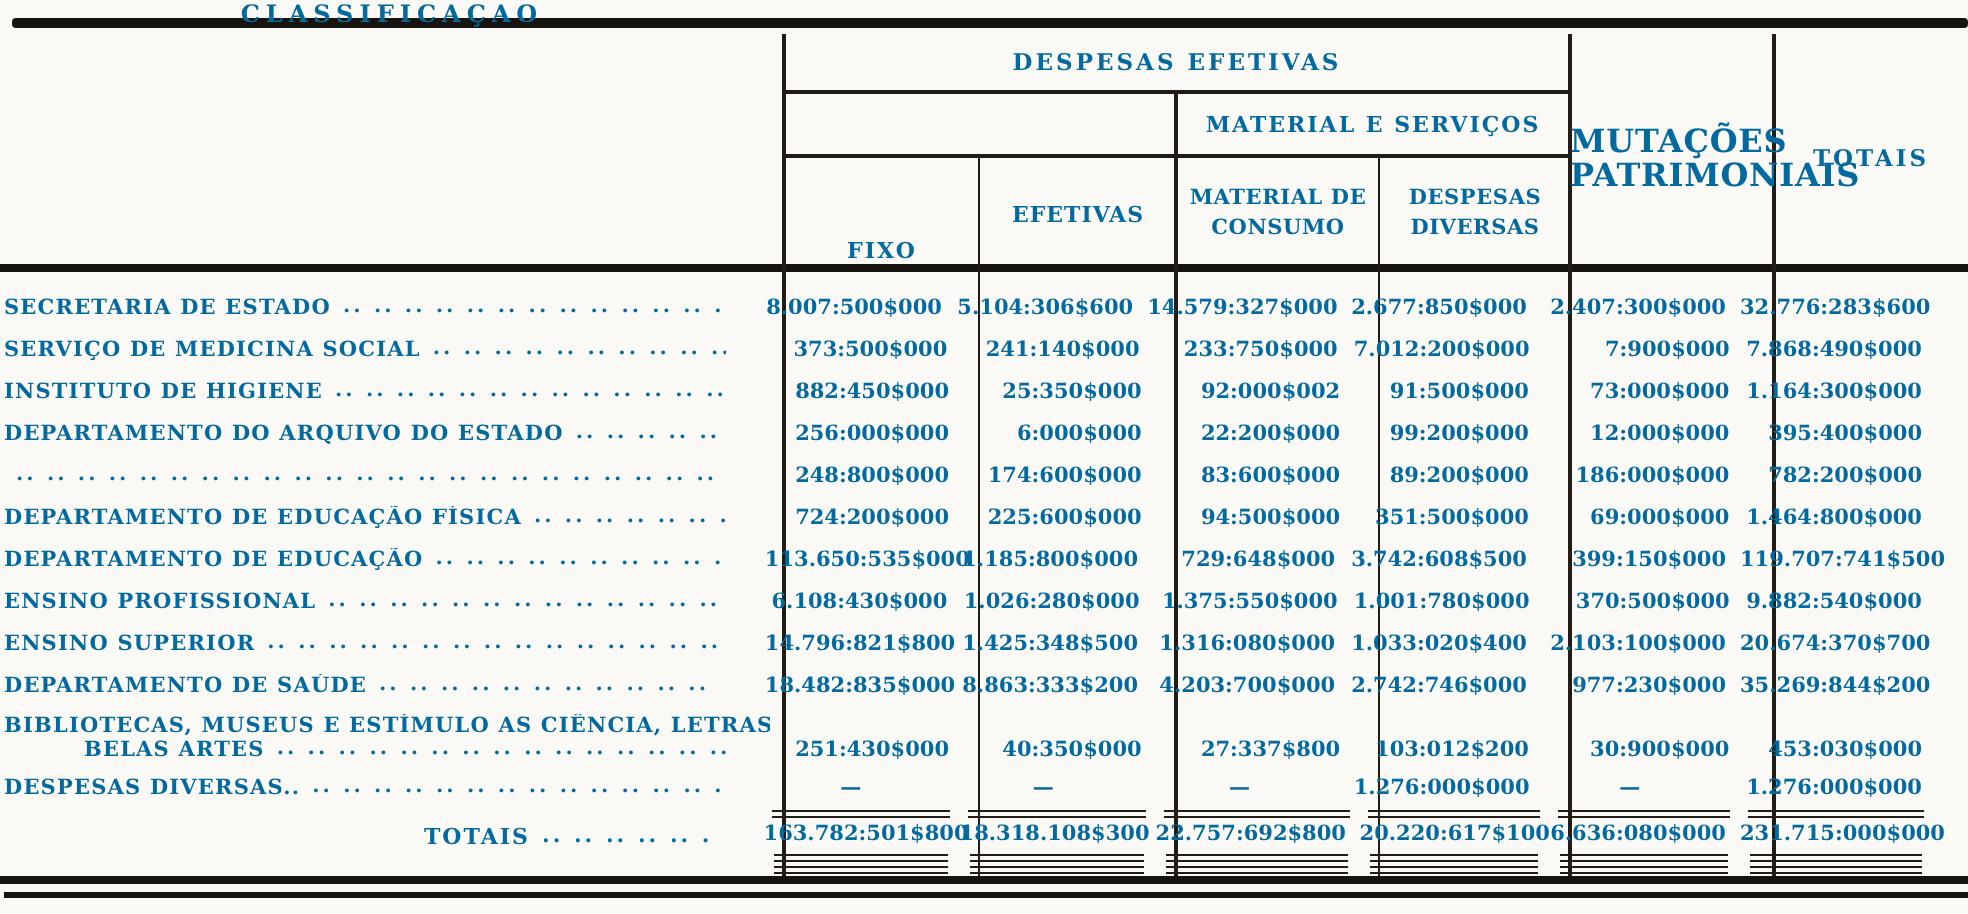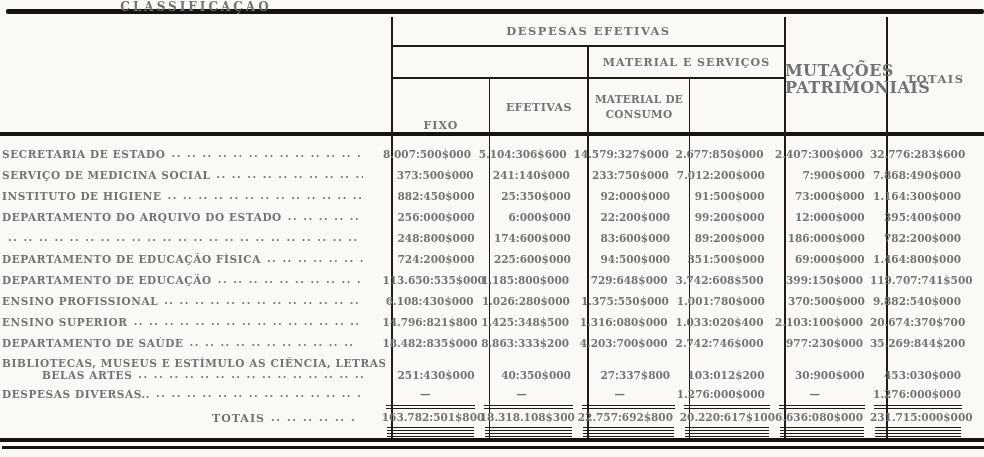--- a/index.html
+++ b/index.html
@@ -1,19 +1,19 @@
 <!DOCTYPE html>
 <html><head>
 <meta charset="utf-8">
 <style>
   html,body{margin:0;padding:0;background:#e9e7e2;}
   *{box-sizing:border-box;}
   .sheet{
     position:relative;width:984px;height:457px;background:#faf9f5;
-    font-family:"DejaVu Serif","Liberation Serif",serif;color:#737373;
+    font-family:"DejaVu Serif","Liberation Serif",serif;color:#0369a1;
     overflow:hidden;
   }
   .bar{position:absolute;background:#17140f;}
   .vline{position:absolute;background:#211d16;}
   .hline{position:absolute;background:#211d16;}
   
   .hcell{position:absolute;text-align:center;font-weight:bold;}
   .classif{left:0;top:76;width:392px;font-size:12px;letter-spacing:3px;}
   .grp{left:392px;top:24px;width:393px;font-size:11.5px;letter-spacing:1.5px;}
   .pess{left:392px;top:56px;width:196px;font-size:11px;letter-spacing:1px;}
@@ -78,20 +78,24 @@
 
   <div class="hcell classif">CLASSIFICAÇAO</div>
   <div class="hcell grp">DESPESAS EFETIVAS</div>
   <div class="hcell mats">MATERIAL E SERVIÇOS</div>
   <div class="hcell fixo-h">FIXO</div>
   <div class="hcell varv-h">EFETIVAS</div>
   <div class="hcell twoline matc-h">
     <div>MATERIAL DE</div>
     <div>CONSUMO</div>
   </div>
+  <div class="hcell twoline desp-h">
+    <div>DESPESAS</div>
+    <div>DIVERSAS</div>
+  </div>
   <div class="hcell mut-h">
     <div>MUTAÇÕES</div>
     <div>PATRIMONIAIS</div>
   </div>
   <div class="hcell tot-h">TOTAIS</div>
 
   <div class="rows">
 
     <div class="row">
       <div class="lbl">
@@ -117,21 +121,21 @@
       <div class="val w-mut">7:900$000</div>
       <div class="val w-tot">7.868:490$000</div>
     </div>
       <div class="row">
       <div class="lbl">
           <span class="label-text">INSTITUTO DE HIGIENE</span>
           <span class="leaders"> .. .. .. .. .. .. .. .. .. .. .. .. .. .. .. .. .. .. .. .. .. .. .. .. .. .. .. .. .. .. .. .. .. .. .. .. .. .. .. ..</span>
         </div>
       <div class="val w-fixo">882:450$000</div>
       <div class="val w-var">25:350$000</div>
-      <div class="val w-matc">92:000$000</div>
+      <div class="val w-matc">92:000$002</div>
       <div class="val w-desp">91:500$000</div>
       <div class="val w-mut">73:000$000</div>
       <div class="val w-tot">1.164:300$000</div>
     </div>
       <div class="row">
       <div class="lbl">
           <span class="label-text">DEPARTAMENTO DO ARQUIVO DO ESTADO</span>
           <span class="leaders"> .. .. .. .. .. .. .. .. .. .. .. .. .. .. .. .. .. .. .. .. .. .. .. .. .. .. .. .. .. .. .. .. .. .. .. .. .. .. .. ..</span>
         </div>
       <div class="val w-fixo">256:000$000</div>

